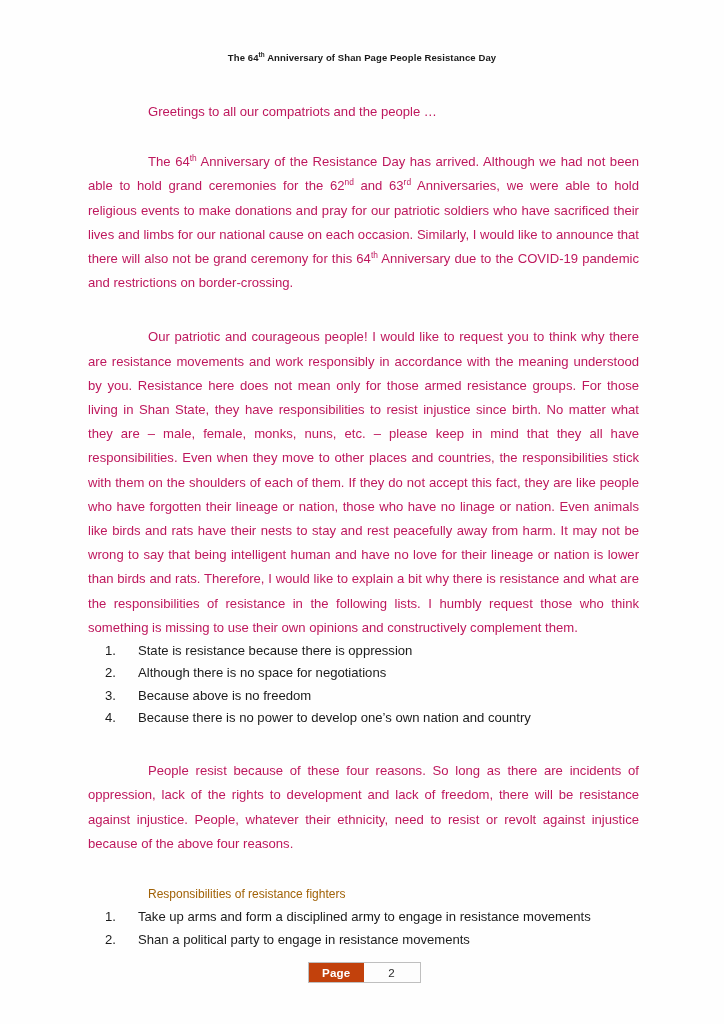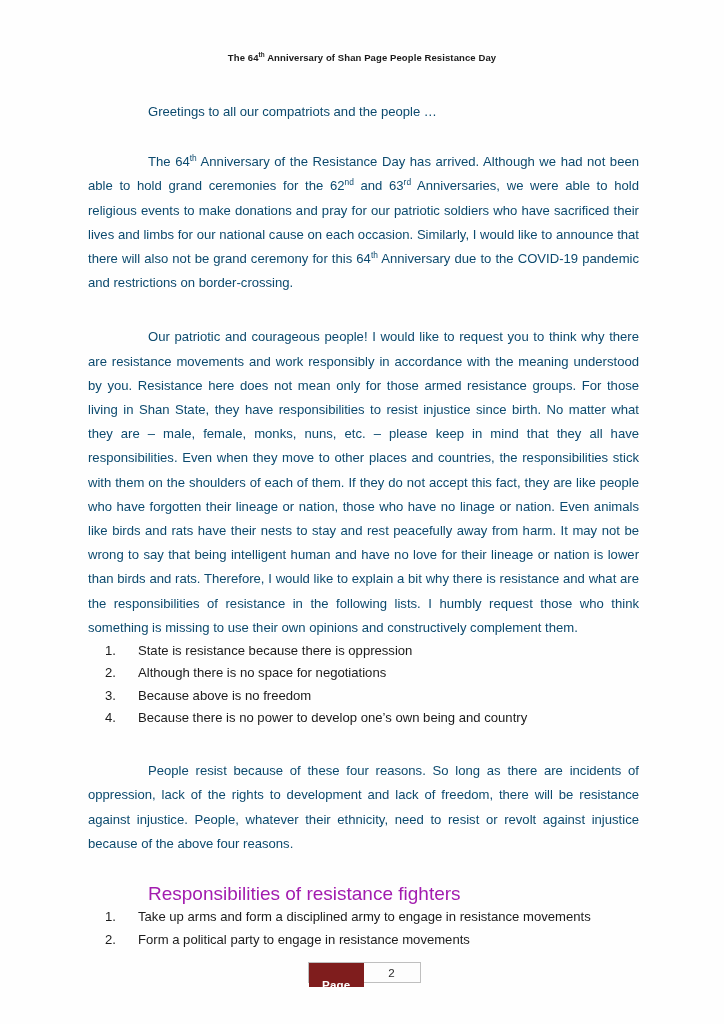--- a/index.html
+++ b/index.html
@@ -47,21 +47,21 @@
     top: 100px;
     width: 551px;
   }
 
   p.para {
     margin: 0;
     font-size: 13.1px;
     line-height: 24.2px;
     text-align: justify;
     text-justify: inter-word;
-    color: #0c4a6e;
+    color: #be185d;
     hyphens: none;
   }
   p.para sup {
     font-size: 8.4px;
     vertical-align: super;
     line-height: 0;
   }
   p.indent {
     text-indent: 60px;
   }
@@ -85,43 +85,43 @@
     flex: 0 0 33px;
     margin-left: 17px;
     text-align: left;
   }
   ol.numlist li .itemtext {
     flex: 1 1 auto;
   }
 
   .heading-line {
     margin: 0;
-    font-size: 19px;
+    font-size: 12px;
     line-height: 24.2px;
     text-indent: 60px;
-    color: #a21caf;
+    color: #a16207;
   }
 
   
   .page-footer {
     position: absolute;
     left: 308px;
     top: 962px;
     display: flex;
     height: 21px;
     border: 1px solid #bfbfbf;
     box-sizing: border-box;
   }
   .page-footer .pf-label {
-    background: #7f1d1d;
+    background: #c2410c;
     color: #ffffff;
     font-size: 11.6px;
     font-weight: bold;
     line-height: 19px;
-    padding: 12px 13px;
+    padding: 0 13px;
     letter-spacing: 0.2px;
   }
   .page-footer .pf-value {
     background: #fdfdfd;
     color: #2b2b2b;
     font-size: 11.6px;
     line-height: 19px;
     width: 56px;
     text-align: center;
   }
@@ -155,40 +155,40 @@
       <li>
         <span class="num">2.</span>
         <span class="itemtext">Although there is no space for negotiations</span>
       </li>
       <li>
         <span class="num">3.</span>
         <span class="itemtext">Because above is no freedom</span>
       </li>
       <li>
         <span class="num">4.</span>
-        <span class="itemtext">Because there is no power to develop one’s own being and country</span>
+        <span class="itemtext">Because there is no power to develop one’s own nation and country</span>
       </li>
     </ol>
 
     <div class="gap-lg"></div>
 
     <p class="para indent">People resist because of these four reasons. So long as there are incidents of oppression, lack of the rights to development and lack of freedom, there will be resistance against injustice. People, whatever their ethnicity, need to resist or revolt against injustice because of the above four reasons.</p>
 
     <div class="gap-md"></div>
 
     <p class="heading-line">Responsibilities of resistance fighters</p>
 
     <ol class="numlist">
       <li>
         <span class="num">1.</span>
         <span class="itemtext">Take up arms and form a disciplined army to engage in resistance movements</span>
       </li>
       <li>
         <span class="num">2.</span>
-        <span class="itemtext">Form a political party to engage in resistance movements</span>
+        <span class="itemtext">Shan a political party to engage in resistance movements</span>
       </li>
     </ol>
 
   </div>
 
   <div class="page-footer">
     <div class="pf-label">Page</div>
     <div class="pf-value">2</div>
   </div>
 

